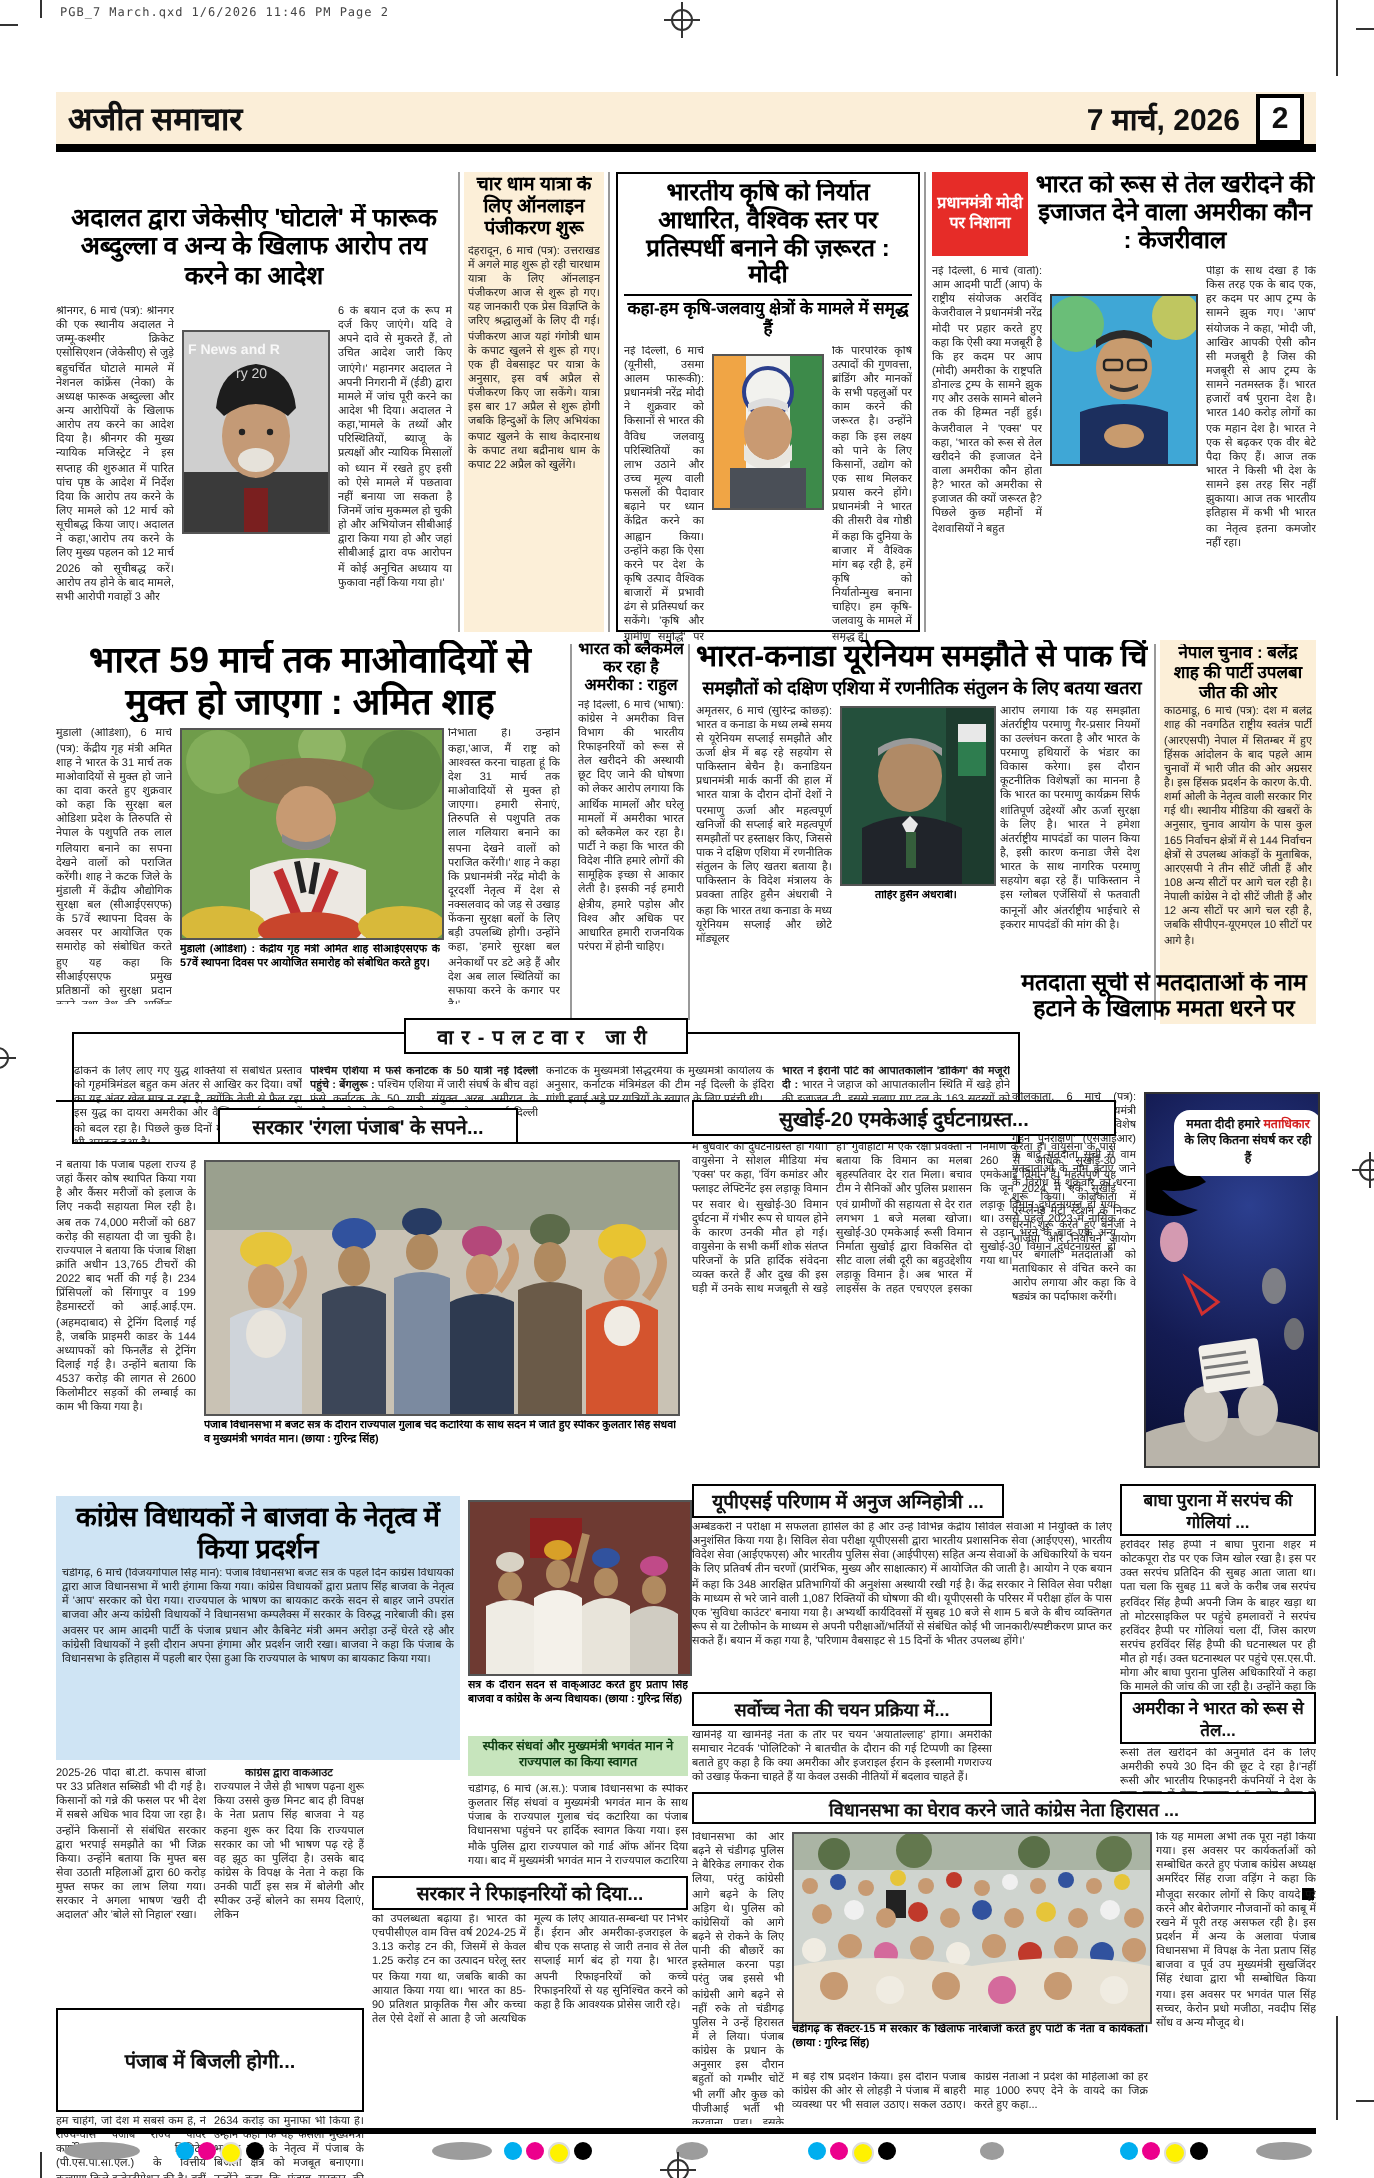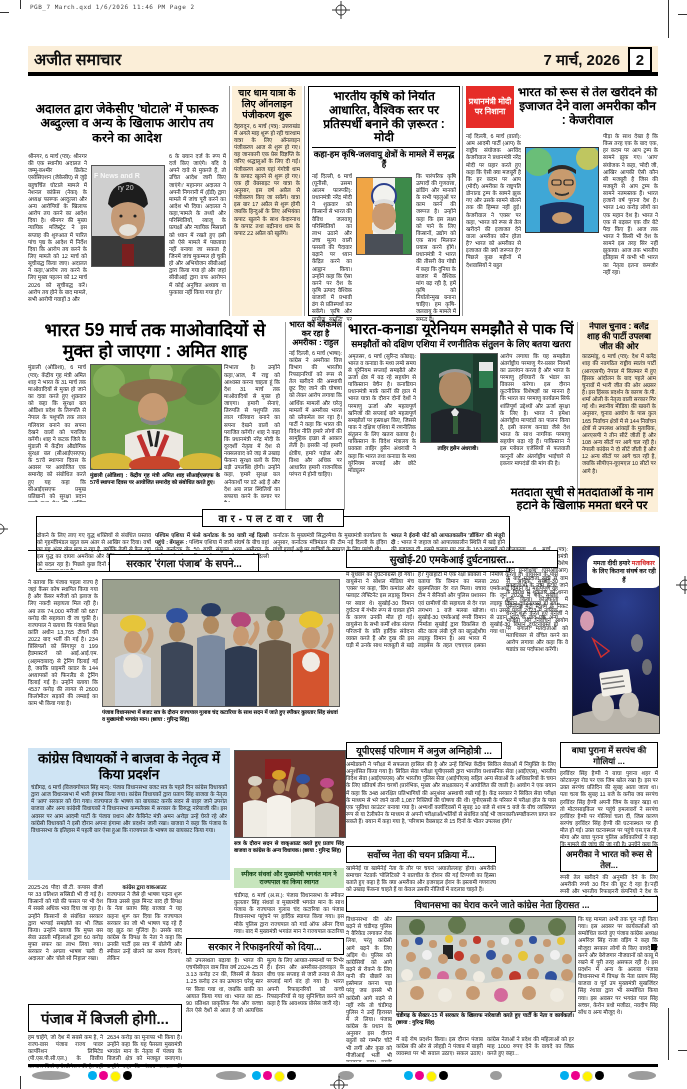--- a/index.html
+++ b/index.html
@@ -331,21 +331,21 @@
     <div style="font-size:6.3px;font-weight:700;color:#0e3d12;text-align:center;line-height:1.2">स्पीकर संधवां और मुख्यमंत्री भगवंत मान ने राज्यपाल का किया स्वागत</div>
   </div>
   <div class="abs b" style="left:234px;top:892px;width:110px;height:42px">चंडीगढ़, 6 मार्च (अ.स.): पंजाब विधानसभा के स्पीकर कुलतार सिंह संधवां व मुख्यमंत्री भगवंत मान के साथ पंजाब के राज्यपाल गुलाब चंद कटारिया का पंजाब विधानसभा पहुंचने पर हार्दिक स्वागत किया गया। इस मौके पुलिस द्वारा राज्यपाल को गार्ड ऑफ ऑनर दिया गया। बाद में मुख्यमंत्री भगवंत मान ने राज्यपाल कटारिया को एक चित्र और पारंपरिक लोई भेंट की। राज्यपाल ने उन्हें शुभकामनाएं दीं।</div>
 
   <div class="abs" style="left:186px;top:938px;width:158px;height:124px">
     <div class="boxhd" style="font-size:9.5px;padding:1px 2px">सरकार ने रिफाइनरियों को दिया...</div>
     <div class="b c2" style="margin-top:2px;height:102px">को उपलब्धता बढ़ाया है। भारत की एचपीसीएल वाम वित्त वर्ष 2024-25 में 3.13 करोड़ टन की, जिसमें से केवल 1.25 करोड़ टन का उत्पादन घरेलू स्तर पर किया गया था, जबकि बाकी का आयात किया गया था। भारत का 85-90 प्रतिशत प्राकृतिक गैस और कच्चा तेल ऐसे देशों से आता है जो अत्यधिक मूल्य के लिए आयात-सम्बन्धों पर निर्भर हैं। ईरान और अमरीका-इजराइल के बीच एक सप्ताह से जारी तनाव से तेल सप्लाई मार्ग बंद हो गया है। भारत अपनी रिफाइनरियों को कच्चे रिफाइनरियों से यह सुनिश्चित करने को कहा है कि आवश्यक प्रोसेस जारी रहे।</div>
   </div>
 
   <div class="abs" style="left:28px;top:1004px;width:154px;height:58px">
-    <div class="boxhd" style="font-size:15px;padding:3px 2px">पंजाब में बिजली होगी...</div>
+    <div class="boxhd" style="font-size:10px;padding:18px 2px">पंजाब में बिजली होगी...</div>
     <div class="b c2" style="margin-top:2px;height:42px">हम चाहेंगे, जो देश में सबसे कम है, ने राज्य-वास पंजाब राज्य पावर कार्पोरेशन लिमिटेड (पी.एस.पी.सी.एल.) के वित्तीय कल्याण किले इन्वेस्टीगेशन की है। वहीं 2634 करोड़ का मुनाफा भी किया है। उन्होंने कहा कि यह फैसला मुख्यमंत्री भगवंत मान के नेतृत्व में पंजाब के बिजली क्षेत्र को मजबूत बनाएगा। उन्होंने कहा कि पंजाब सरकार की मुफ्त बिजली फसलवंडी इस राज्य के लोगों को काफी सहायता पहले भी मिली रही।</div>
   </div>
 
   <div class="abs" style="left:346px;top:742px;width:210px;height:100px">
     <div class="boxhd" style="font-size:9.5px;padding:1px 2px;width:150px">यूपीएसई परिणाम में अनुज अग्निहोत्री ...</div>
     <div class="b" style="margin-top:2px;height:82px">अम्बेडकरी ने परीक्षा में सफलता हासिल की है और उन्हें विभिन्न केंद्रीय सिविल सेवाओं में नियुक्ति के लिए अनुशंसित किया गया है। सिविल सेवा परीक्षा यूपीएससी द्वारा भारतीय प्रशासनिक सेवा (आईएएस), भारतीय विदेश सेवा (आईएफएस) और भारतीय पुलिस सेवा (आईपीएस) सहित अन्य सेवाओं के अधिकारियों के चयन के लिए प्रतिवर्ष तीन चरणों (प्रारंभिक, मुख्य और साक्षात्कार) में आयोजित की जाती है। आयोग ने एक बयान में कहा कि 348 आरक्षित प्रतिभागियों की अनुशंसा अस्थायी रखी गई है। केंद्र सरकार ने सिविल सेवा परीक्षा के माध्यम से भरे जाने वाली 1,087 रिक्तियों की घोषणा की थी। यूपीएससी के परिसर में परीक्षा हॉल के पास एक 'सुविधा काउंटर' बनाया गया है। अभ्यर्थी कार्यदिवसों में सुबह 10 बजे से शाम 5 बजे के बीच व्यक्तिगत रूप से या टेलीफोन के माध्यम से अपनी परीक्षाओं/भर्तियों से संबंधित कोई भी जानकारी/स्पष्टीकरण प्राप्त कर सकते हैं। बयान में कहा गया है, 'परिणाम वैबसाइट से 15 दिनों के भीतर उपलब्ध होंगे।'</div>
   </div>
 
   <div class="abs" style="left:346px;top:846px;width:150px;height:46px">
     <div class="boxhd" style="font-size:9px;padding:1px 2px">सर्वोच्च नेता की चयन प्रक्रिया में...</div>

